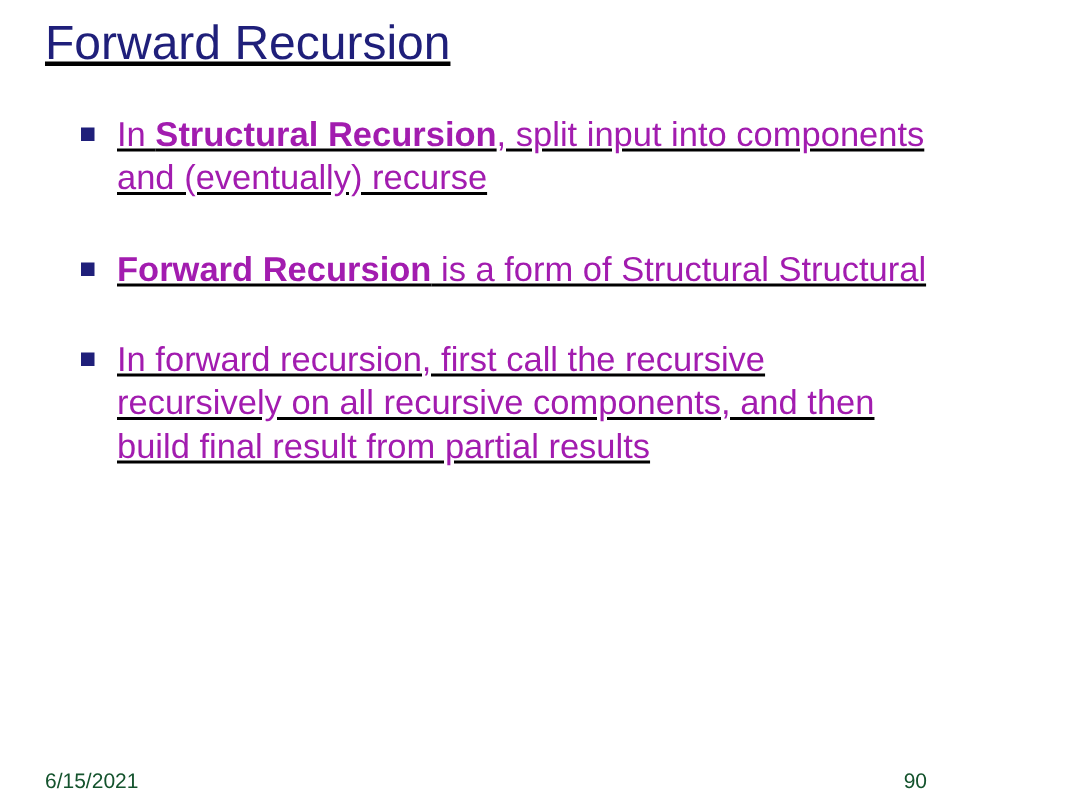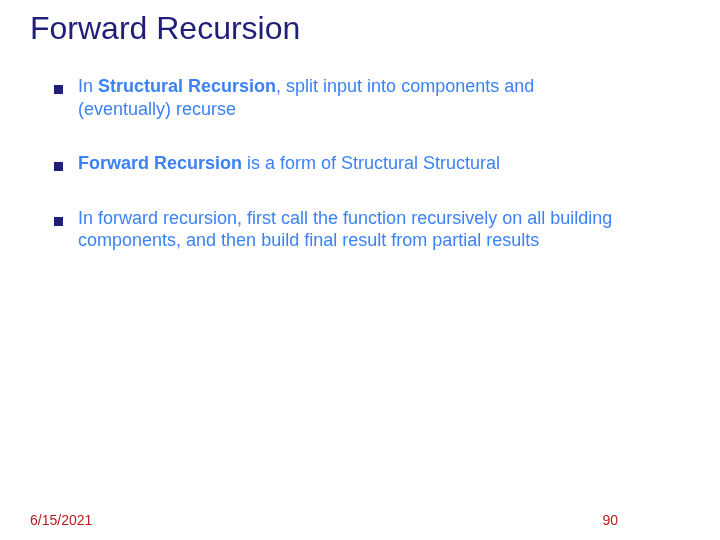--- a/index.html
+++ b/index.html
@@ -12,76 +12,77 @@
     color: #000;
     position: relative;
     overflow: hidden;
   }
   .slide {
     box-sizing: border-box;
     width: 648px;
     height: 540px;
     padding: 10px 30px 0 30px;
     position: relative;
+    text-decoration: underline;
   }
   .title {
     font-size: 32px;
     color: #1f1f7a;
     margin: 0 0 28px 0;
     font-weight: normal;
   }
   .bullets {
     list-style: none;
     padding: 0 0 0 24px;
     margin: 0;
   }
   .bullets li {
     position: relative;
-    font-size: 18px;
+    font-size: 23px;
     line-height: 1.25;
-    color: #3b82f6;
+    color: #a21caf;
     margin-bottom: 32px;
     padding-left: 24px;
   }
   .bullets li::before {
     content: "";
     position: absolute;
     left: 0;
     top: 10px;
     width: 9px;
     height: 9px;
     background: #1f1f7a;
   }
   .bold { font-weight: bold; }
   .footer {
     position: absolute;
     bottom: 12px;
     left: 30px;
     right: 30px;
     font-size: 14px;
-    color: #b91c1c;
+    color: #14532d;
     display: flex;
     justify-content: space-between;
   }
 </style>
 </head>
 <body>
 
 <div class="slide">
   <h1 class="title">Forward Recursion</h1>
 
   <ul class="bullets">
     <li>
       <span>In </span><span class="bold">Structural Recursion</span><span>, split input into components and (eventually) recurse</span>
     </li>
     <li>
       <span class="bold">Forward Recursion</span><span> is a form of Structural Structural</span>
     </li>
     <li>
-      <span>In forward recursion, first call the function recursively on all building components, and then build final result from partial results</span>
+      <span>In forward recursion, first call the recursive recursively on all recursive components, and then build final result from partial results</span>
     </li>
   </ul>
 
   <div class="footer">
     <span>6/15/2021</span>
     <span>90</span>
   </div>
 </div>
 
 </body></html>

